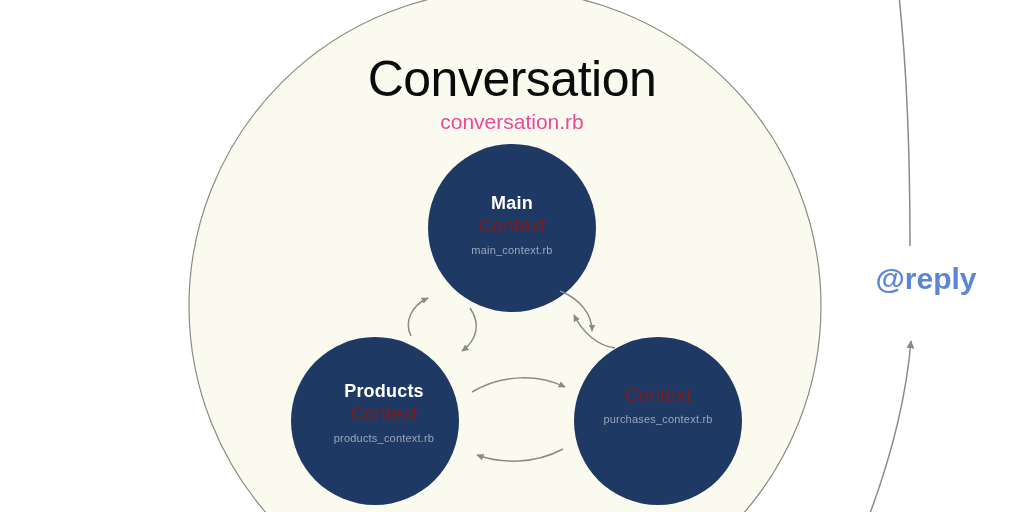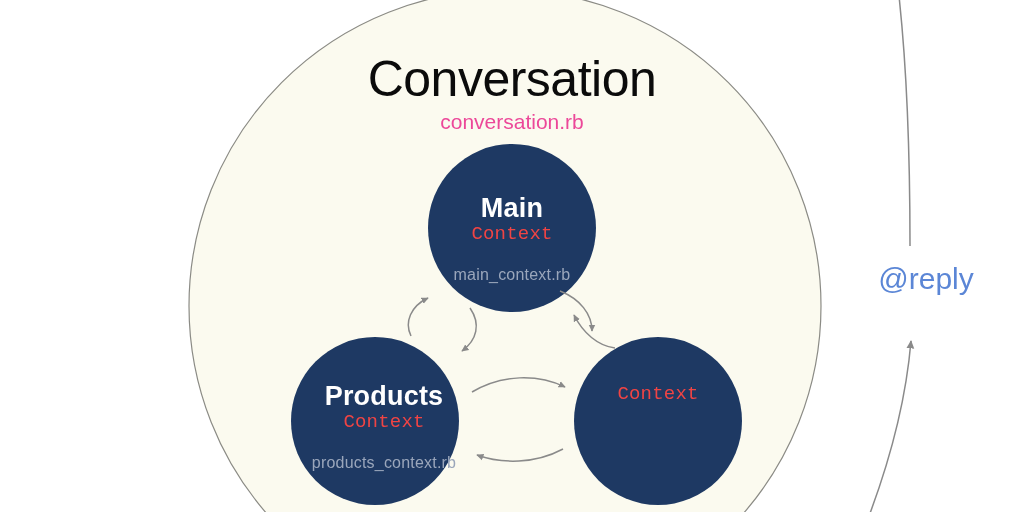--- a/index.html
+++ b/index.html
@@ -60,53 +60,52 @@
     line-height: 1.1;
   }
 
   
   .node-label {
     text-align: center;
     color: #ffffff;
     line-height: 1.05;
   }
   .node-title {
-    font-size: 27px;
+    font-size: 18px;
     font-weight: 700;
     color: #ffffff;
     letter-spacing: 0.2px;
   }
   .node-sub {
     font-size: 19px;
     font-weight: 300;
-    color: #ef4444;
+    color: #7f1d1d;
     margin-top: 3px;
     letter-spacing: 0.2px;
-    font-family: Liberation Mono, monospace;
   }
   .node-file {
-    font-size: 16px;
+    font-size: 11px;
     font-weight: 400;
     color: #9aa6bb;
-    margin-top: 22px;
+    margin-top: 9px;
     letter-spacing: 0.2px;
   }
 
   .node-main  { left: 412px; top: 194px; width: 200px; }
   .node-products  { left: 284px; top: 382px; width: 200px; }
   .node-purchases { left: 558px; top: 382px; width: 200px; }
 
   
   .reply-label {
     left: 836px;
     top: 262px;
     width: 180px;
     text-align: center;
     font-size: 30px;
-    font-weight: 400;
+    font-weight: 700;
     color: #5b86d6;
     letter-spacing: 0px;
   }
 </style>
 </head>
 <body>
 
 <div id="stage">
 
   <svg id="diagram-svg" viewBox="0 0 1024 512">
@@ -151,18 +150,19 @@
     </div>
 
     <div class="abs node-label node-products">
       <div class="node-title">Products</div>
       <div class="node-sub">Context</div>
       <div class="node-file">products_context.rb</div>
     </div>
 
     <div class="abs node-label node-purchases">
       <div class="node-sub">Context</div>
+      <div class="node-file">purchases_context.rb</div>
     </div>
 
     <div class="abs reply-label">@reply</div>
 
   </div>
 </div>
 
 </body></html>

